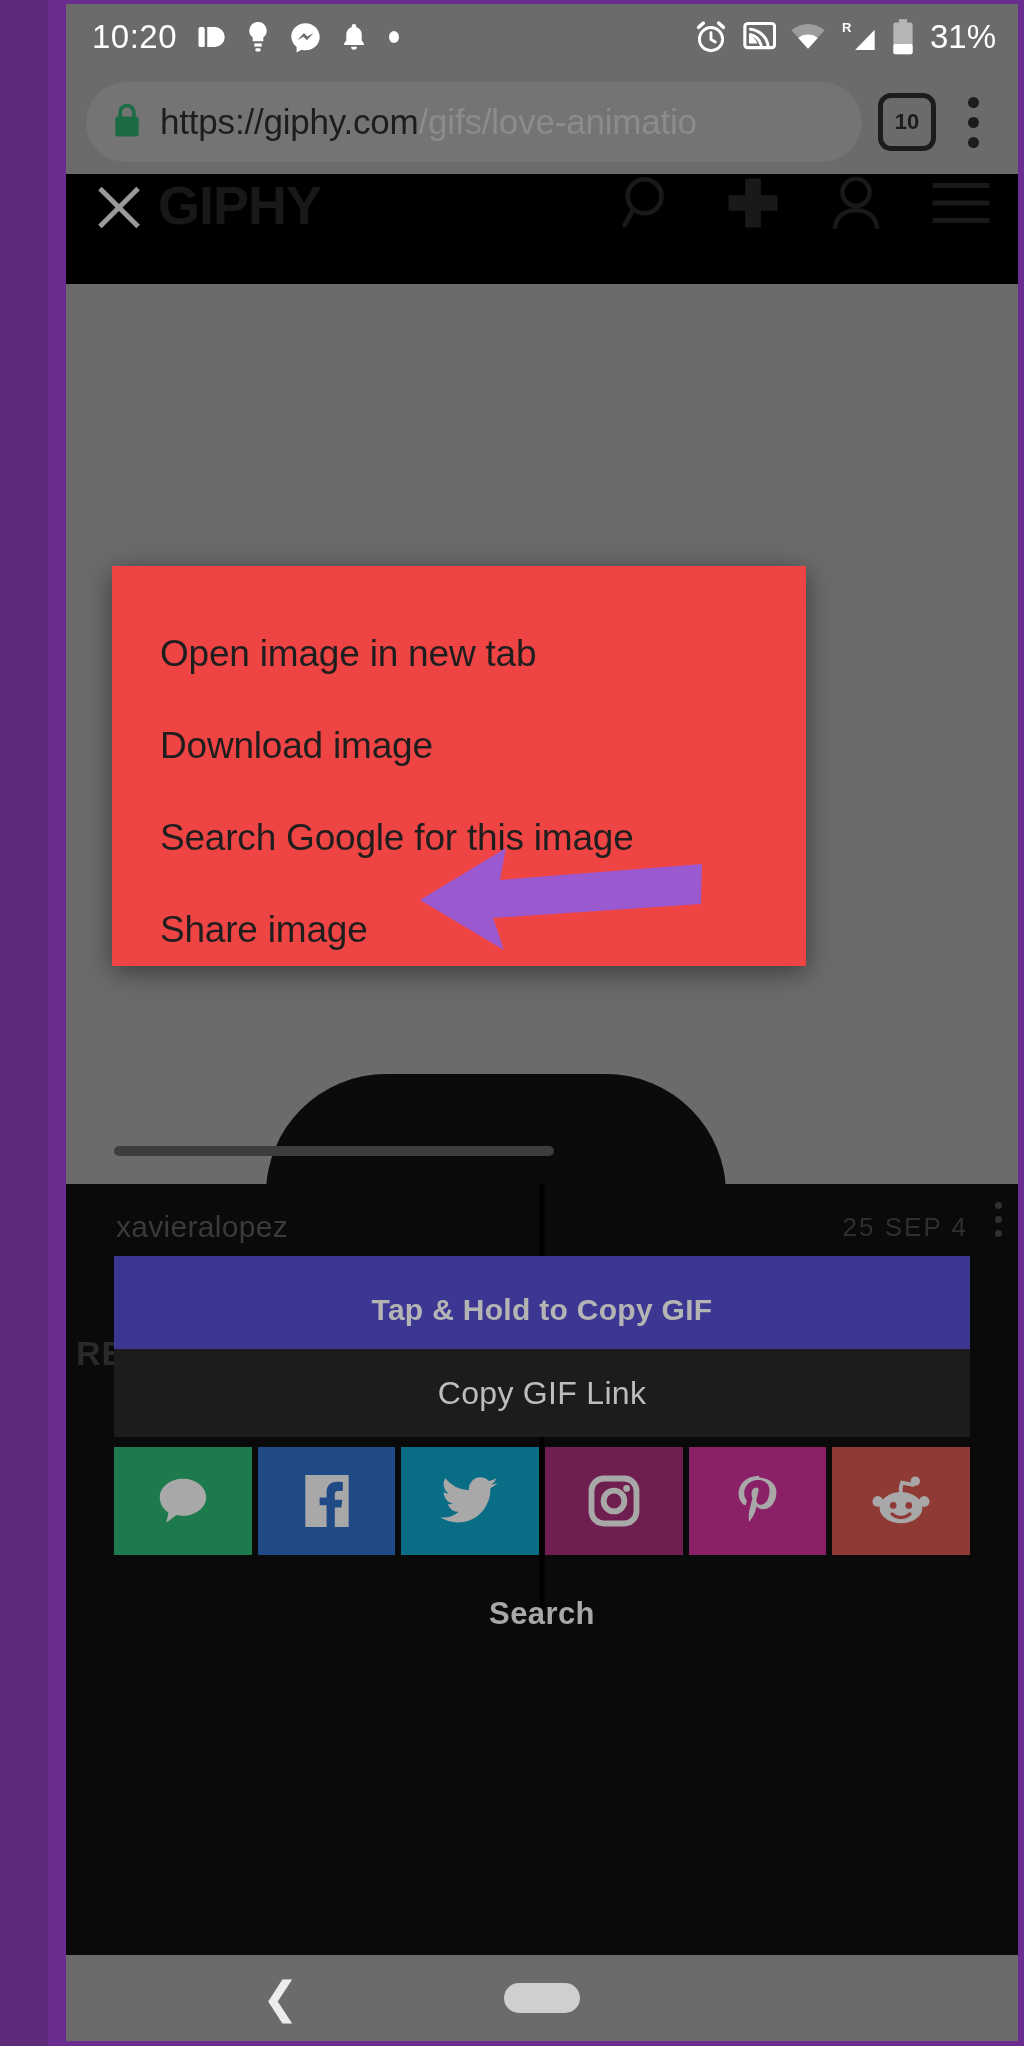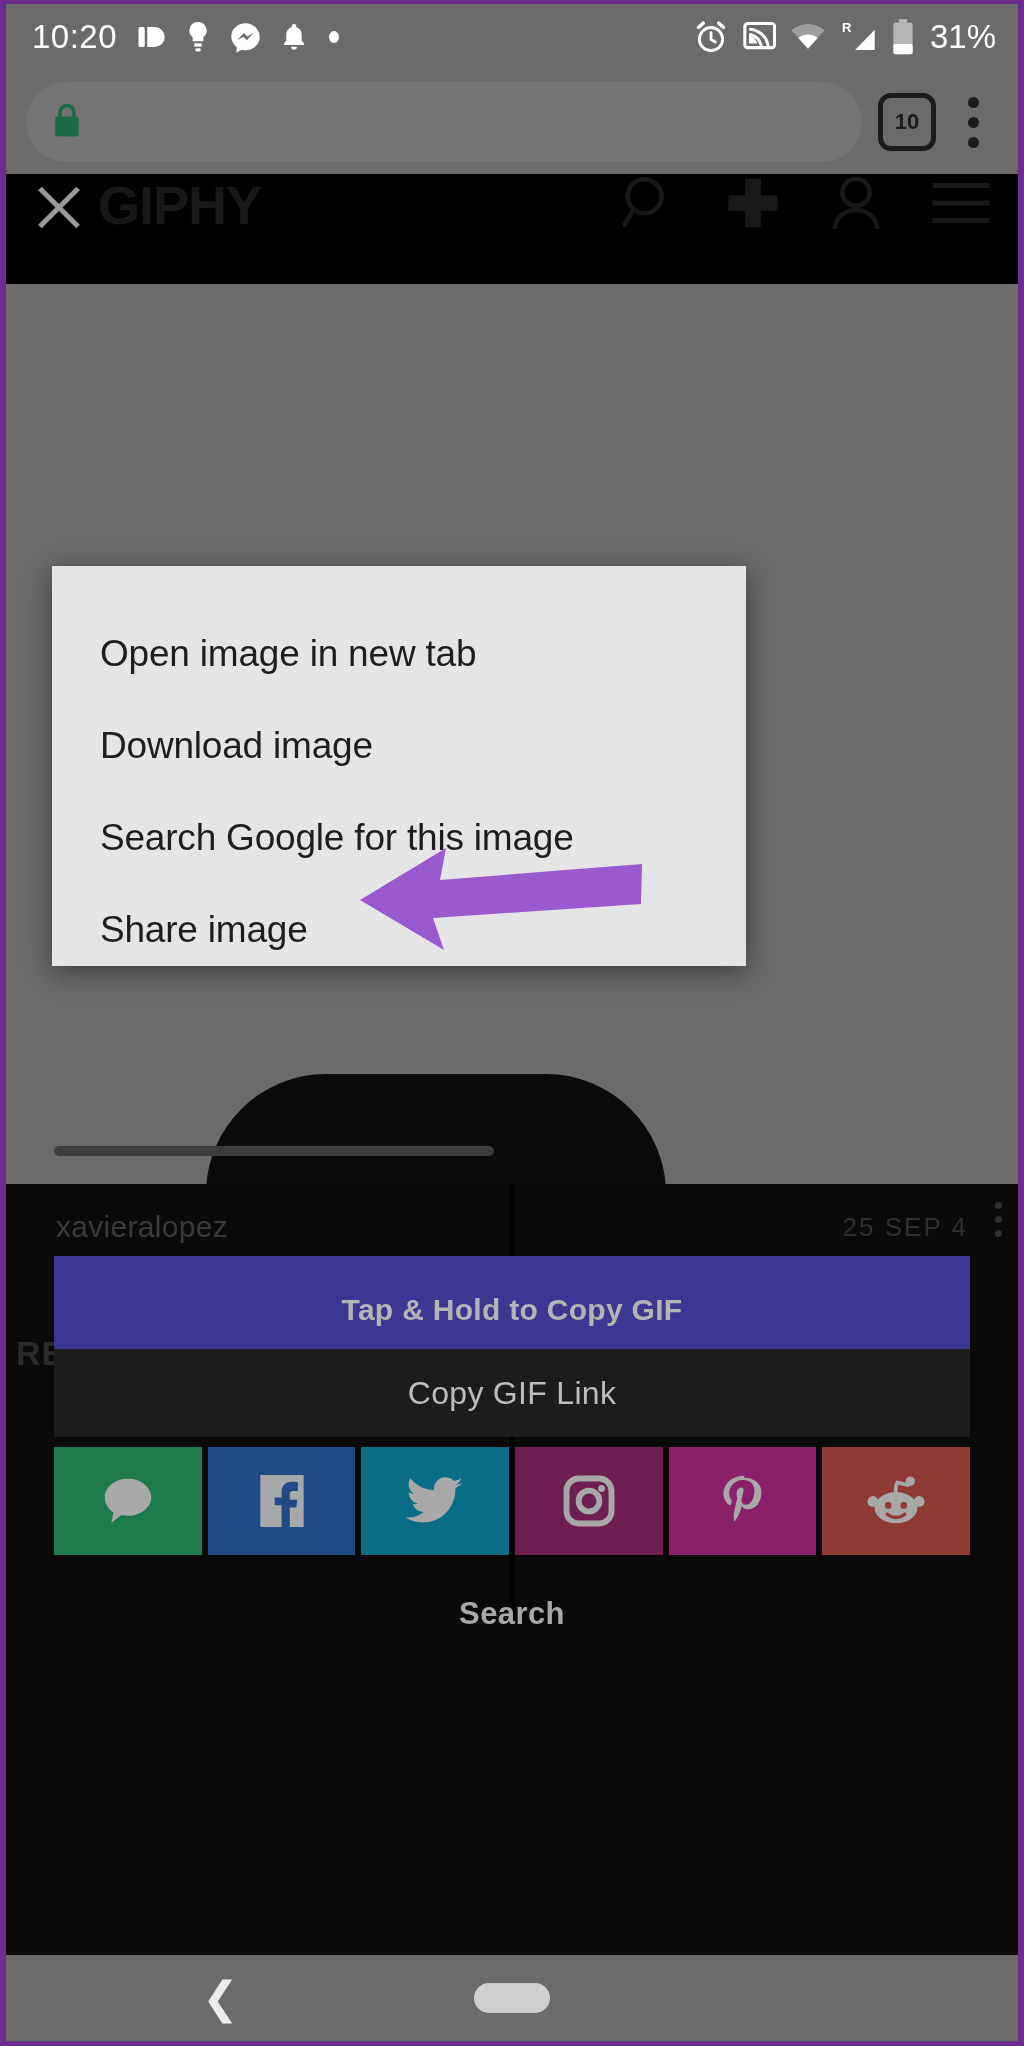--- a/index.html
+++ b/index.html
@@ -7,21 +7,22 @@
   body {
     width:1024px; height:2046px;
     font-family:"Liberation Sans", sans-serif;
     overflow:hidden; position:relative;
   }
 
   
   #phone {
     position:absolute; inset:0;
     background:#6a2c8f;
-    padding:4px 6px 5px 6px;
+    padding:4px 6px 5px 18px;
+    margin-left:48px;
   }
   #screen {
     position:relative; width:100%; height:100%;
     background:#000; overflow:hidden;
   }
 
   
   #status-bar {
     position:absolute; top:0; left:0; right:0; height:66px;
     background:#6b6b6b;
@@ -149,21 +150,21 @@
     color:#a8a8a8; font-size:31px; font-weight:700; letter-spacing:.4px;
   }
   #panel-divider {
     position:absolute; left:50%; top:0; width:5px; height:430px;
     background:#000; transform:translateX(-50%);
   }
 
   
   #context-menu {
     position:absolute; left:46px; top:392px; width:694px; height:400px;
-    background:#e5e5e5;
+    background:#ef4444;
     box-shadow:0 6px 26px rgba(0,0,0,.45);
     padding:42px 0 0 0;
     z-index:20;
   }
   .menu-item {
     height:92px; display:flex; align-items:center;
     padding:0 48px; font-size:37px; color:#1e1e1e;
     letter-spacing:-.2px;
   }
 
@@ -277,20 +278,21 @@
   </div>
 
   <div id="omnibox-bar">
     <div id="omnibox">
       <span id="lock-icon">
         <svg width="30" height="36" viewBox="0 0 20 24">
               <path d="M5.4 10V7a4.6 4.6 0 019.2 0v3" fill="none" stroke="#1b6b45" stroke-width="2.4"></path>
               <rect x="2.2" y="9.6" width="15.6" height="13.4" rx="1.6" fill="#1b6b45"></rect>
             </svg>
       </span>
+      <span id="url-text"><span>https://</span><span>giphy.com</span><span class="dim">/gifs/love-animatio</span></span>
     </div>
     <div id="tab-count">10</div>
     <div id="overflow-menu">
       <i></i>
       <i></i>
       <i></i>
     </div>
   </div>
 
   <div id="page">

